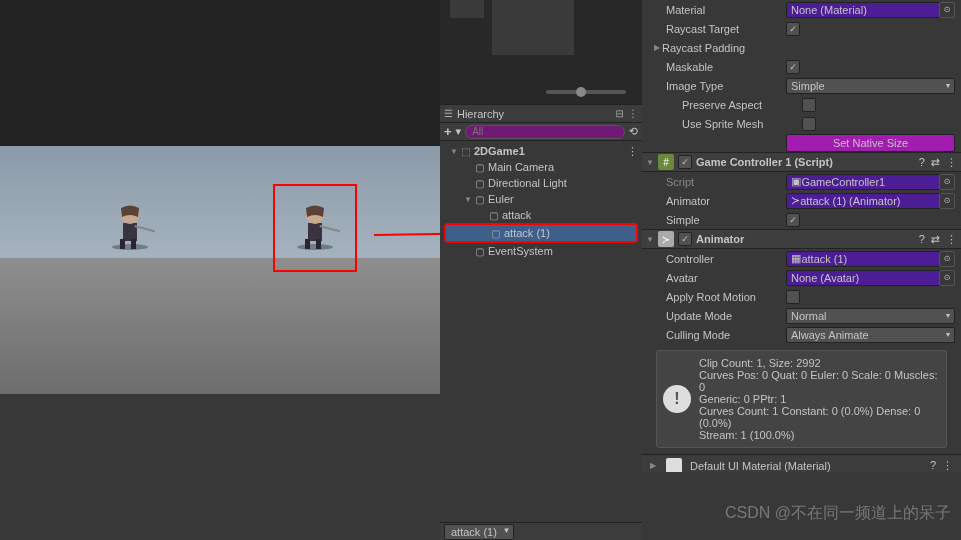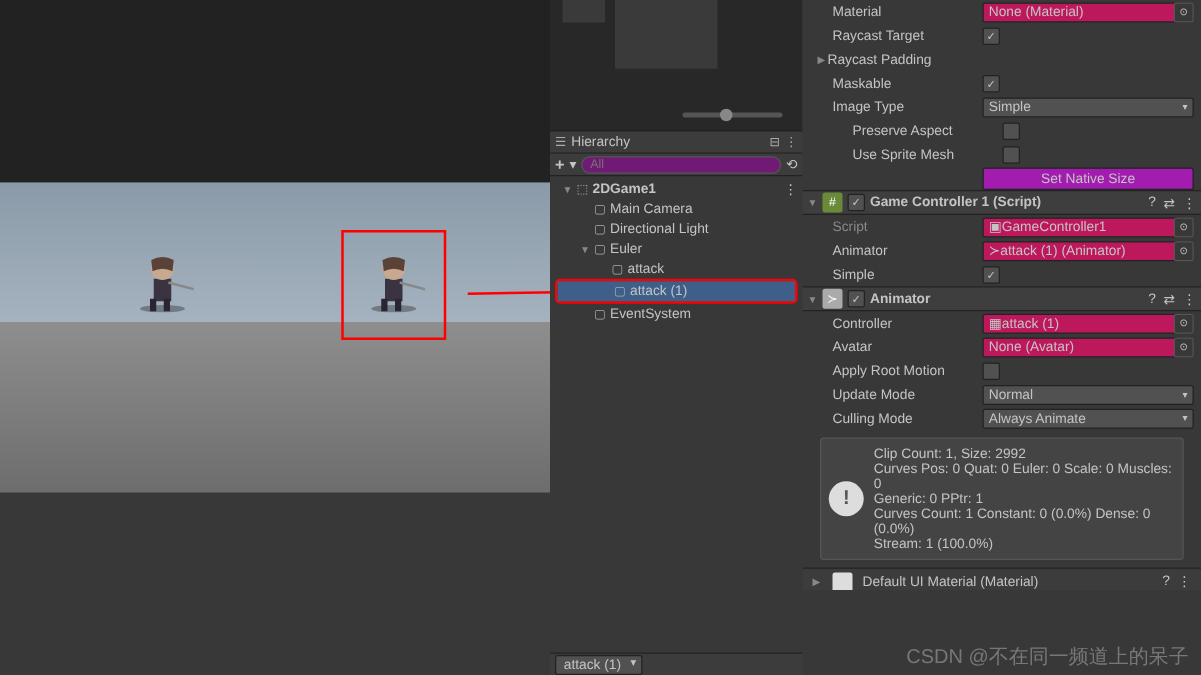--- a/index.html
+++ b/index.html
@@ -32,40 +32,40 @@
 .tree-row.sel{background:#3e5f8a}
 .tree-row .sp{display:inline-block}
 .foldout{font-size:8px;color:#888;width:8px}
 .cube{width:12px;height:12px;display:inline-flex;align-items:center;justify-content:center;color:#aaa;font-size:10px}
 .sel-outline{border:2px solid red;border-radius:4px;margin:0 4px}
 .inspector{position:absolute;left:642px;top:0;width:319px;height:472px;background:#383838;overflow:hidden}
 .prop-row{display:flex;align-items:center;height:19px;padding-left:24px}
 .prop-row.indent{padding-left:40px}
 .prop-label{width:120px;color:#c4c4c4}
 .prop-field{flex:1;display:flex;align-items:center;gap:4px;padding-right:6px}
-.obj-field{flex:1;height:16px;background:#be185d;border:1px solid #222;border-radius:2px;padding:0 4px;display:flex;align-items:center;color:#888;position:relative}
+.obj-field{flex:1;height:16px;background:#4c1d95;border:1px solid #222;border-radius:2px;padding:0 4px;display:flex;align-items:center;color:#888;position:relative}
 .obj-field.disabled{color:#666}
 .obj-circle{position:absolute;right:-1px;top:-1px;width:16px;height:16px;border:1px solid #555;border-radius:2px;display:flex;align-items:center;justify-content:center;font-size:8px;background:#383838}
 .dropdown{flex:1;height:16px;background:#515151;border:1px solid #222;border-radius:2px;padding:0 4px;display:flex;align-items:center;position:relative}
 .dropdown::after{content:"▾";position:absolute;right:4px;font-size:8px}
 .checkbox{width:14px;height:14px;background:#515151;border:1px solid #222;border-radius:2px;display:flex;align-items:center;justify-content:center;font-size:9px}
 .checkbox.checked::after{content:"✓";color:#c4c4c4}
 .btn{background:#a21caf;border:1px solid #222;border-radius:2px;padding:2px 30px;text-align:center;height:18px;display:flex;align-items:center;justify-content:center}
 .component-header{display:flex;align-items:center;height:20px;background:#3e3e3e;padding:0 4px;gap:4px;border-top:1px solid #222;border-bottom:1px solid #222}
 .comp-icon{width:16px;height:16px;background:#888;border-radius:2px;display:flex;align-items:center;justify-content:center;font-size:10px;color:#fff}
 .comp-icon.script{background:#6a8a3a}
 .comp-icon.anim{background:#aaa}
 .comp-title{flex:1;font-weight:bold}
 .comp-controls{display:flex;gap:6px;font-size:10px;color:#aaa}
 .info-box{margin:6px 14px;background:#444;border:1px solid #555;border-radius:3px;padding:6px;display:flex;gap:8px;align-items:center}
 .info-icon{width:28px;height:28px;background:#ddd;border-radius:50%;display:flex;align-items:center;justify-content:center;color:#555;font-size:16px;font-weight:bold}
 .info-text{flex:1;font-size:9px;line-height:12px;color:#bbb}
 .material-row{display:flex;align-items:center;height:22px;padding:0 8px;gap:8px;border-top:1px solid #222;background:#3c3c3c}
 .mat-swatch{width:16px;height:16px;background:#ddd;border-radius:2px}
-.watermark{position:absolute;right:10px;bottom:4px;font-size:16px;color:#999;opacity:0.65;font-family:sans-serif}
+.watermark{position:absolute;right:10px;bottom:16px;font-size:16px;color:#999;opacity:0.65;font-family:sans-serif}
 </style>
 </head>
 <body>
 
 <div class="scene-top"></div>
 <div class="scene"></div>
 
 <svg class="character char1" viewBox="0 0 50 55">
   <ellipse cx="25" cy="52" rx="18" ry="3" fill="rgba(0,0,0,0.3)"></ellipse>
   <rect x="18" y="28" width="14" height="18" fill="#3a3340"></rect>

